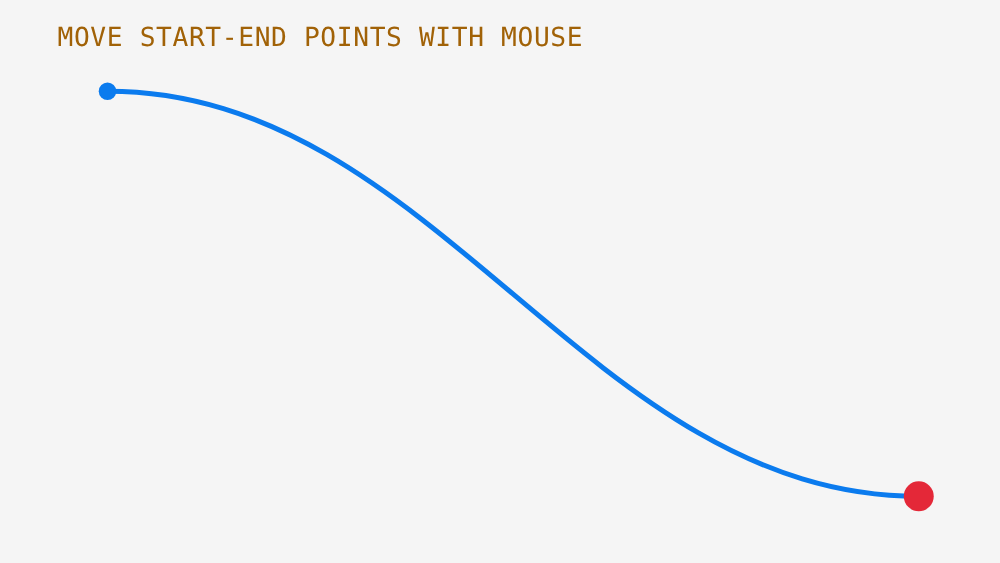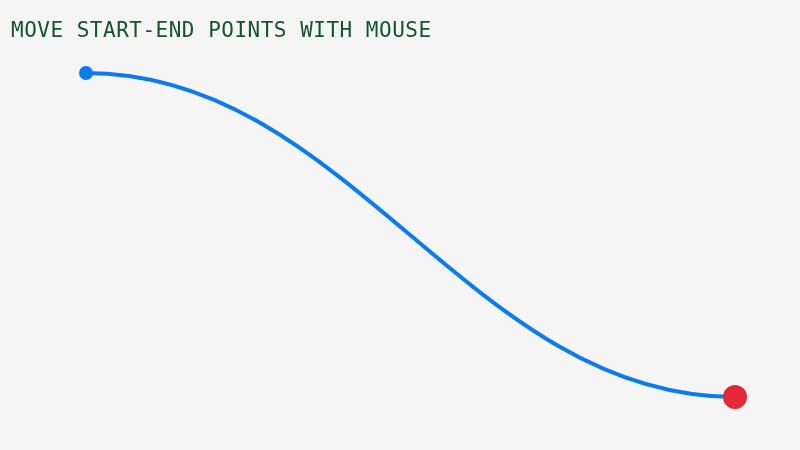--- a/index.html
+++ b/index.html
@@ -62,21 +62,21 @@
     position: absolute;
     border-radius: 50%;
     cursor: pointer;
   }
 </style>
 </head>
 <body style="background: rgb(245, 245, 245);">
 
 <div id="app" style="background: rgb(245, 245, 245);">
 
-  <div class="title" style="color: #14532d;">MOVE START-END POINTS WITH MOUSE</div>
+  <div class="title" style="color: #a16207; margin-left: 35px;">MOVE START-END POINTS WITH MOUSE</div>
 
   <div id="canvas-stage">
 
     <svg id="curve-svg" viewBox="0 0 800 450" xmlns="http://www.w3.org/2000/svg">
       <path class="curve-path" d="M 86 73 C 350 73 470 397 735 397" stroke="#0b7bee" stroke-width="4"></path>
     </svg>
 
     <div class="handle" style="width: 14px; height: 14px; left: 79px; top: 66px; background: rgb(11, 123, 238);"></div>
 
     <div class="handle" style="width: 24px; height: 24px; left: 723px; top: 385px; background: rgb(228, 40, 56);"></div>

